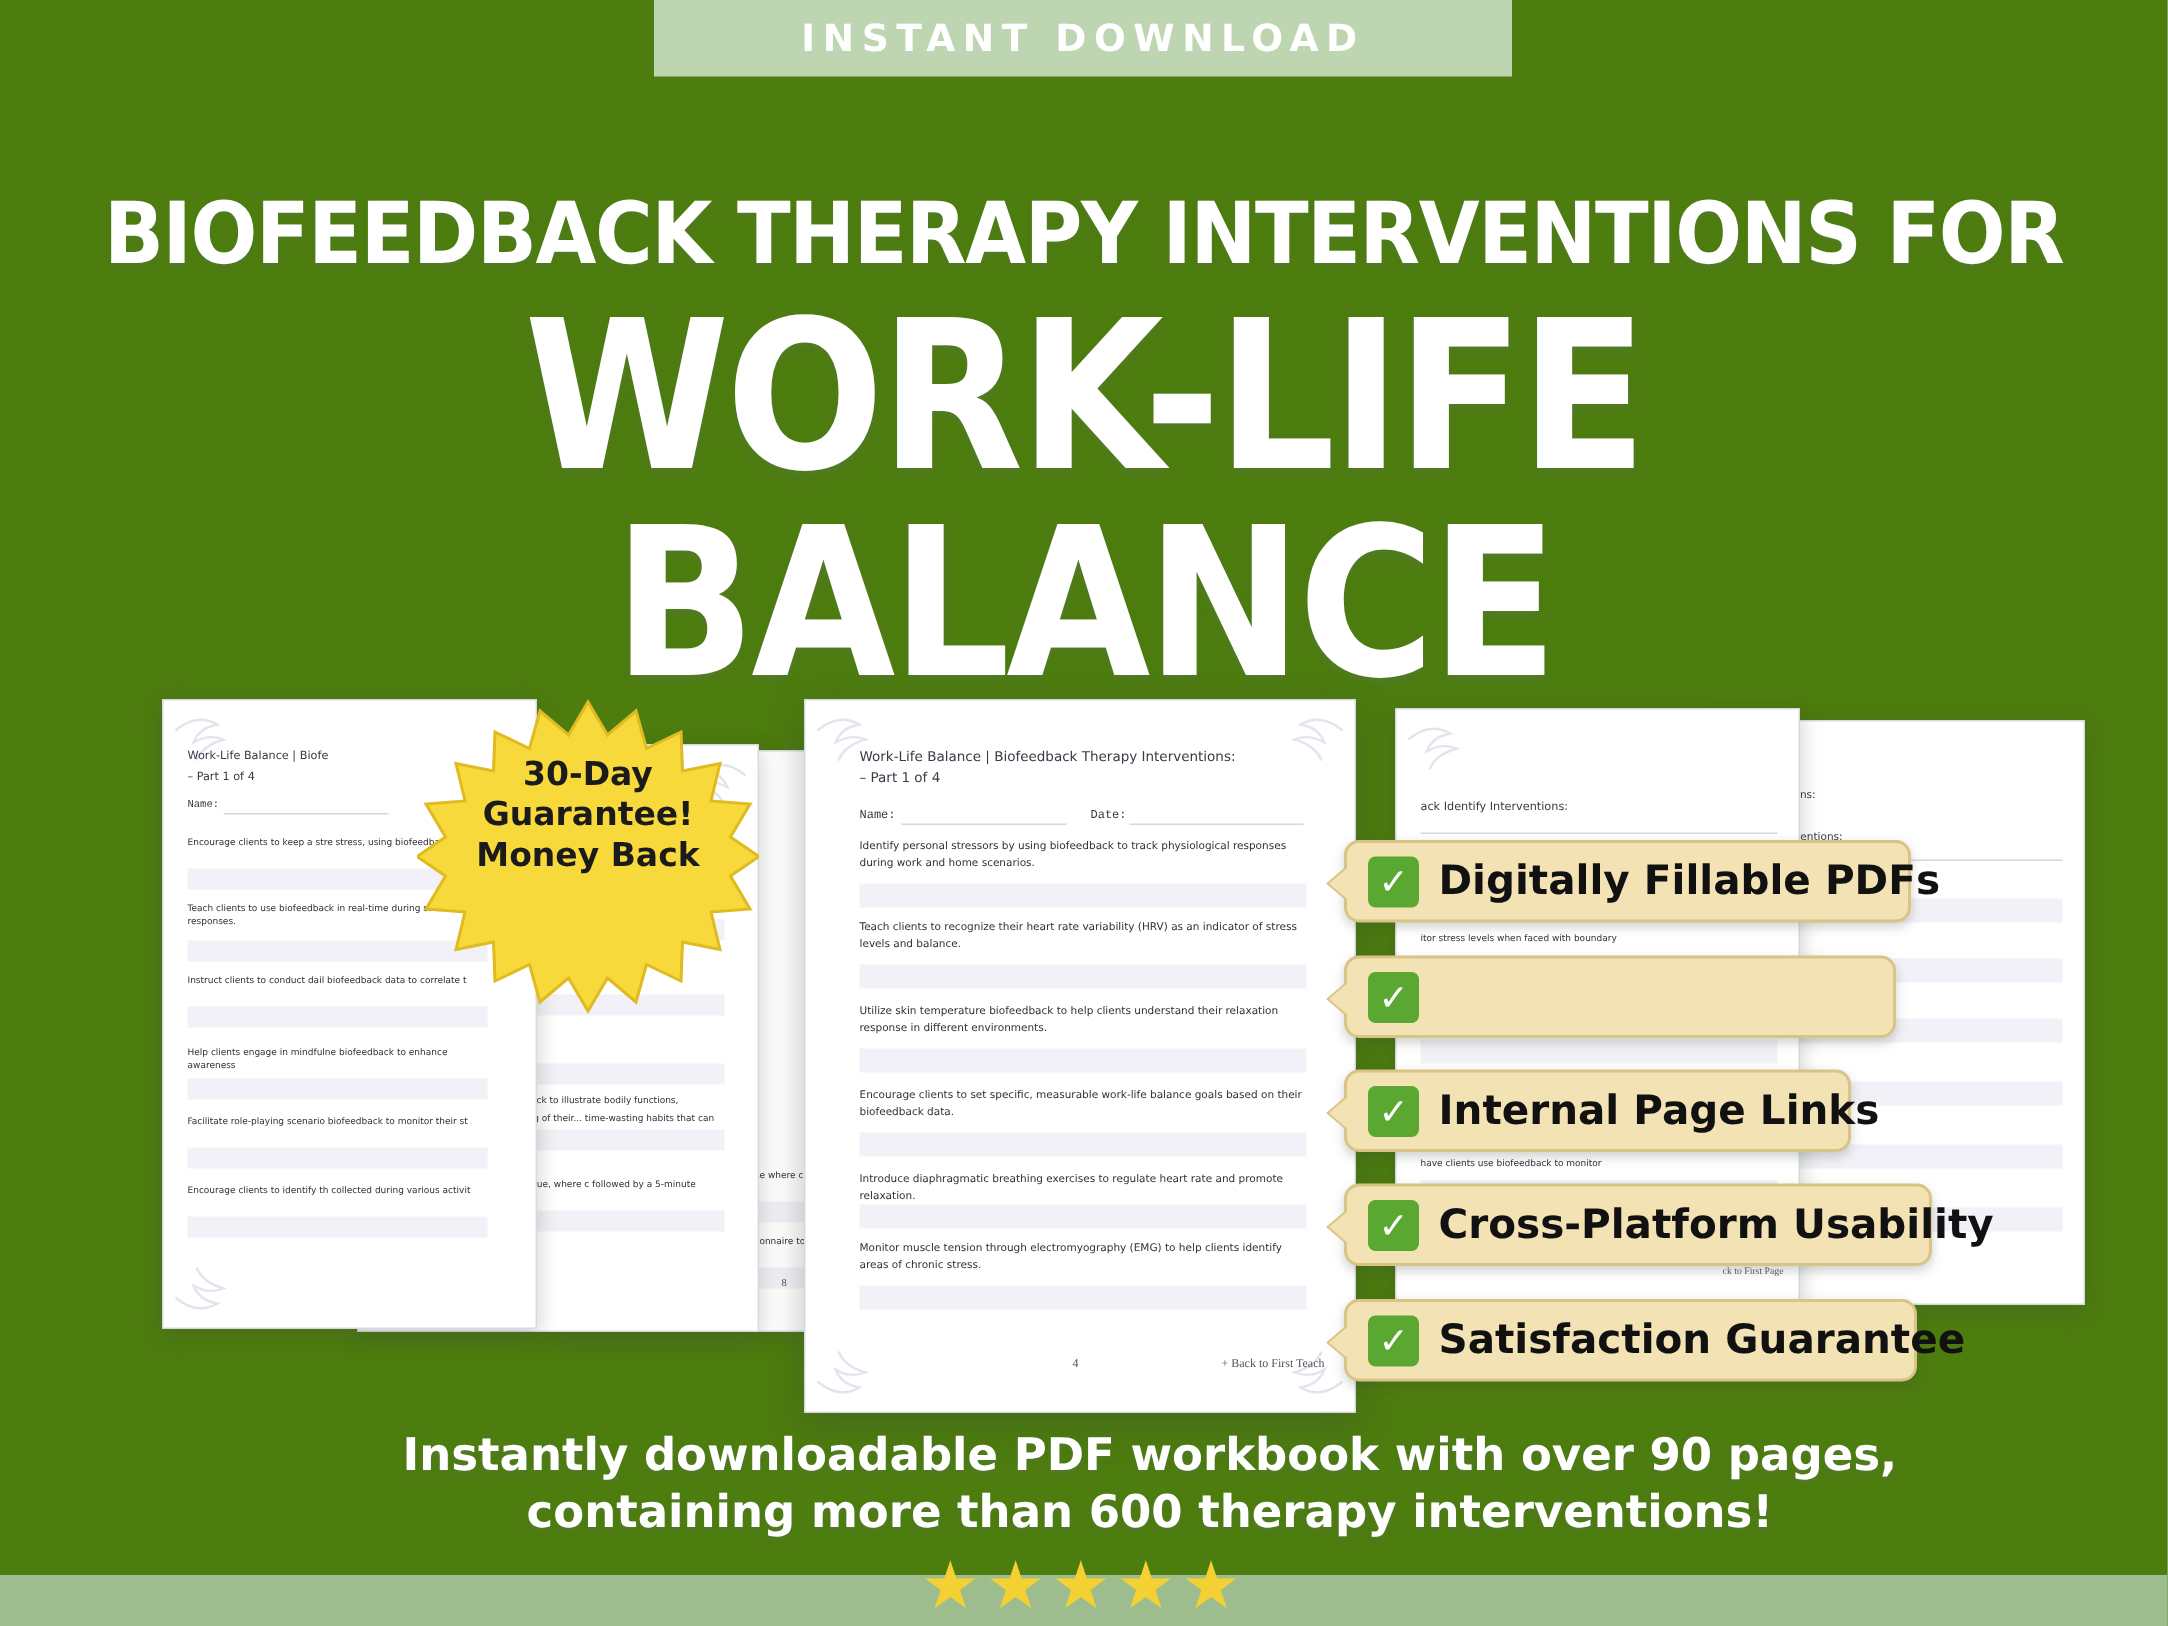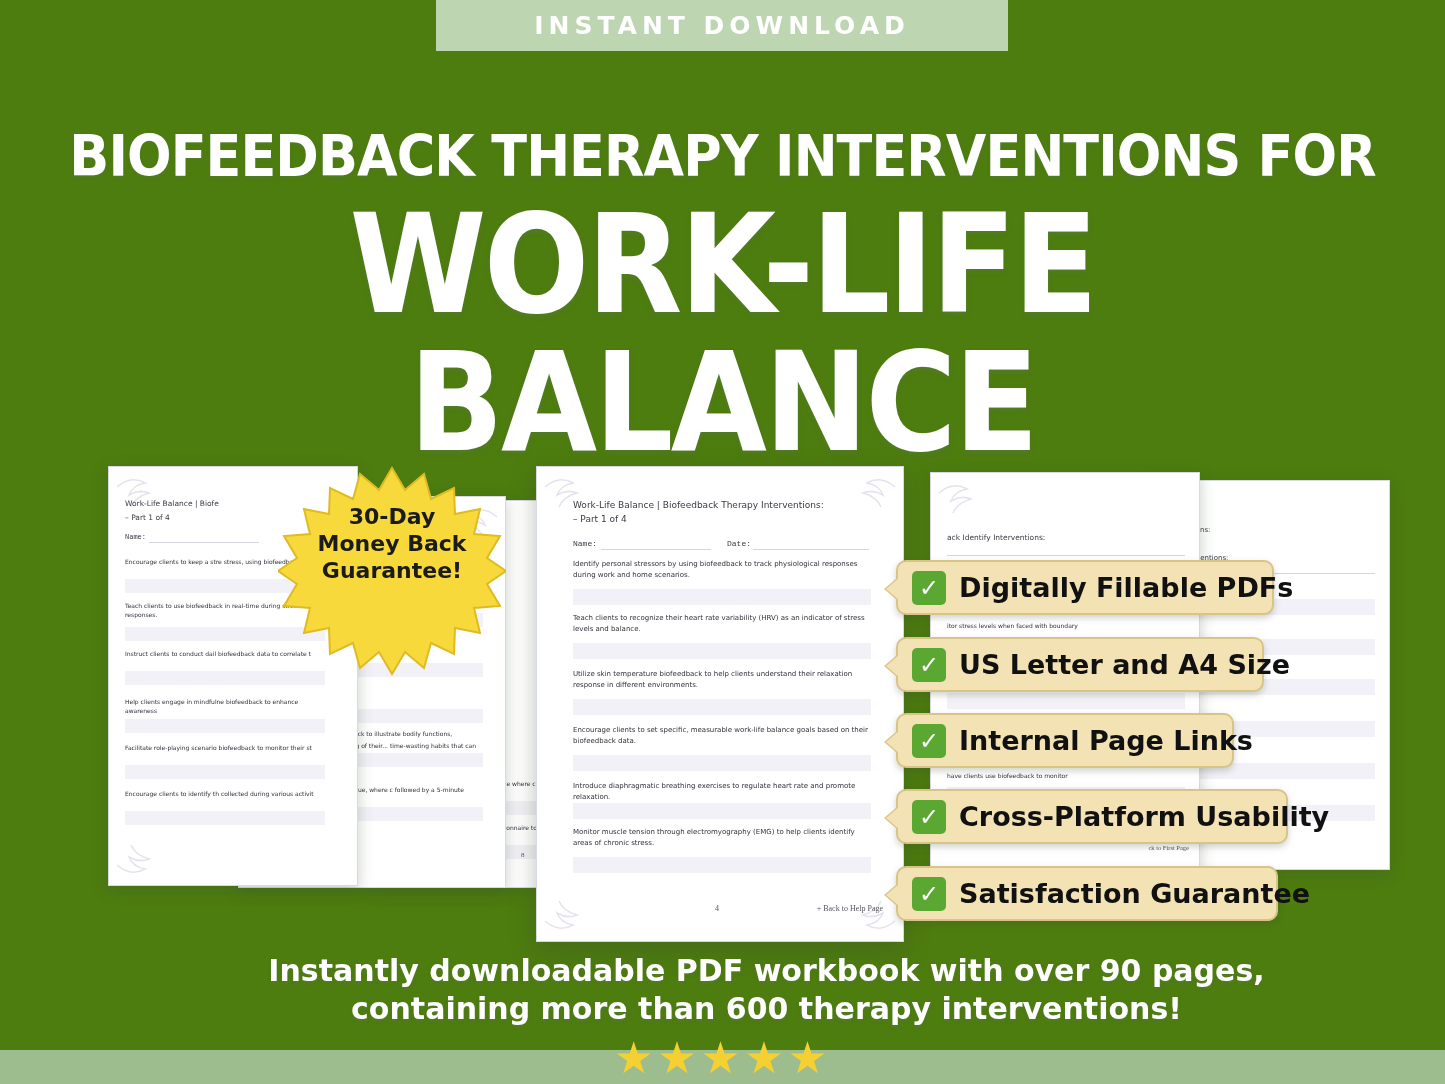--- a/index.html
+++ b/index.html
@@ -340,44 +340,43 @@
     <div class="pg-item" style="left:36px; top:258px; width:298px; font-size:7px;">Encourage clients to set specific, measurable work-life balance goals based on their biofeedback data.</div>
     <div class="band" style="left:36px; top:288px; width:298px; height:16px;"></div>
 
     <div class="pg-item" style="left:36px; top:314px; width:298px; font-size:7px;">Introduce diaphragmatic breathing exercises to regulate heart rate and promote relaxation.</div>
     <div class="band" style="left:36px; top:336px; width:298px; height:16px;"></div>
 
     <div class="pg-item" style="left:36px; top:360px; width:298px; font-size:7px;">Monitor muscle tension through electromyography (EMG) to help clients identify areas of chronic stress.</div>
     <div class="band" style="left:36px; top:390px; width:298px; height:16px;"></div>
 
     <div class="pg-foot" style="left:178px; bottom:28px; font-size:8px;">4</div>
-    <div class="pg-foot" style="right:20px; bottom:28px; font-size:8px;">+ Back to Help Page</div>
+    <div class="pg-foot" style="right:20px; bottom:28px; font-size:8px;">+ Back to First Teach</div>
   </div>
 
   <div class="badge-wrap">
     <svg width="228" height="228" viewBox="0 0 228 228">
       <polygon points="114,2 127,24 146,8 153,33 176,22 177,48 202,43 196,68 222,70 209,92 228,105 209,118 222,140 196,142 202,167 177,162 176,188 153,177 146,202 127,186 114,208 101,186 82,202 75,177 52,188 51,162 26,167 32,142 6,140 19,118 0,105 19,92 6,70 32,68 26,43 51,48 52,22 75,33 82,8 101,24" fill="#f7d93c" stroke="#e0bb20" stroke-width="2"></polygon>
     </svg>
     <div class="badge-text">
       <div>30-Day</div>
+      <div>Guarantee!</div>
       <div>Money Back</div>
-      <div>Guarantee!</div>
     </div>
   </div>
 
   <div class="feature" style="left:896px; top:560px; width:378px;">
     <div class="tail"></div>
     <div class="check">✓</div>
     <div class="flabel">Digitally Fillable PDFs</div>
   </div>
 
   <div class="feature" style="left:896px; top:637px; width:368px;">
     <div class="tail"></div>
     <div class="check">✓</div>
-    <div class="flabel">US Letter and A4 Size</div>
   </div>
 
   <div class="feature" style="left:896px; top:713px; width:338px;">
     <div class="tail"></div>
     <div class="check">✓</div>
     <div class="flabel">Internal Page Links</div>
   </div>
 
   <div class="feature" style="left:896px; top:789px; width:392px;">
     <div class="tail"></div>

